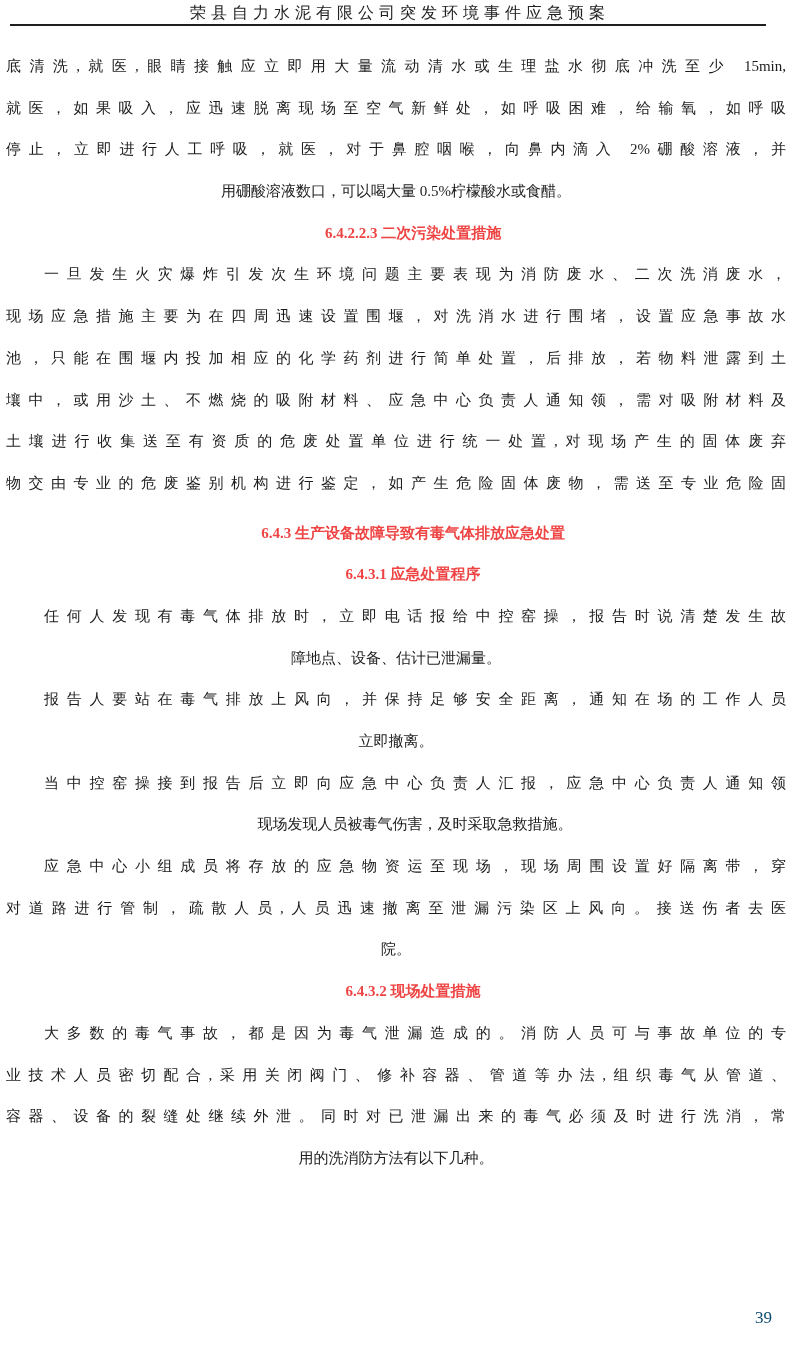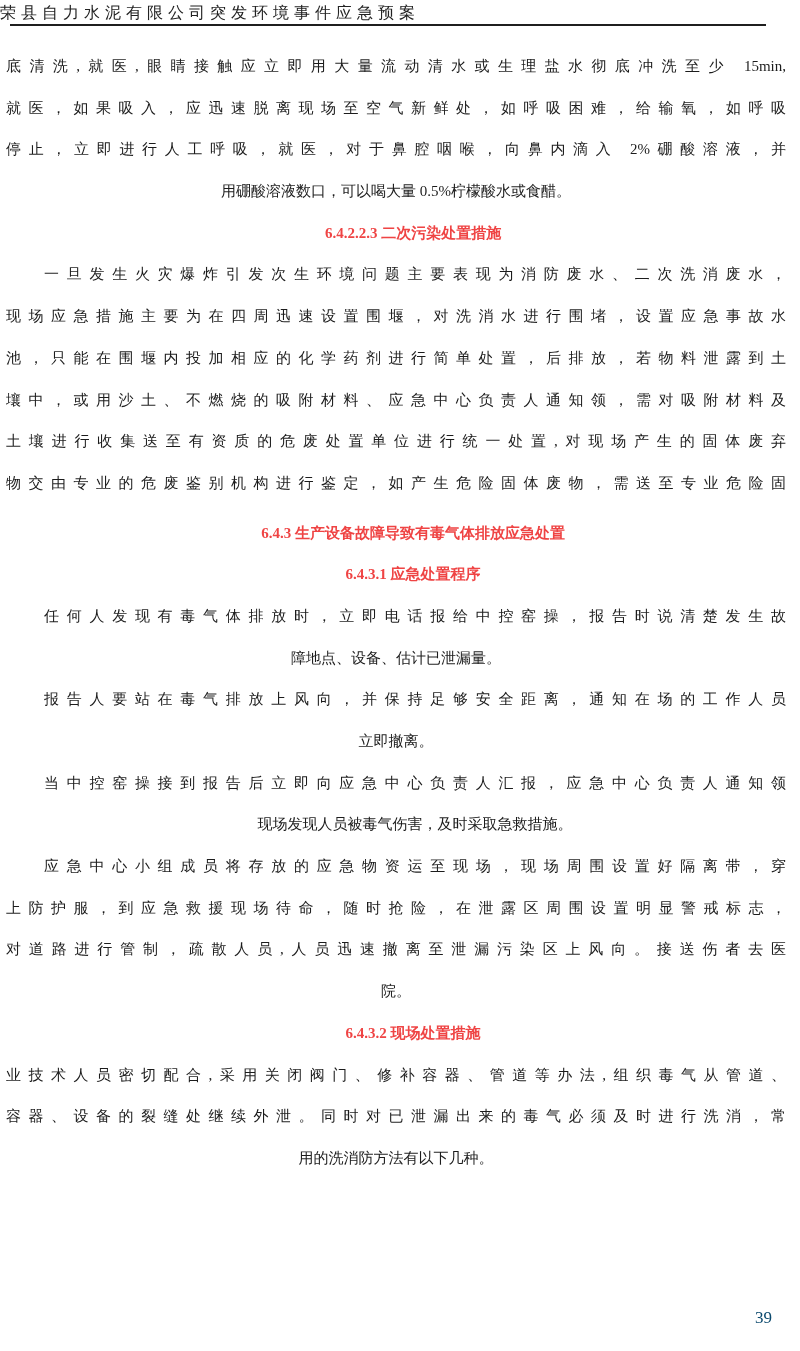--- a/index.html
+++ b/index.html
@@ -14,20 +14,21 @@
     background: #ffffff;
     overflow: hidden;
     font-family: "Liberation Serif", "DejaVu Serif", serif;
     color: #1c1c1c;
   }
   .header-title {
     position: absolute;
     top: 3px;
     left: 0;
     right: 0;
+    text-align: center;
     font-size: 16px;
     letter-spacing: 5px;
     color: #222222;
     white-space: nowrap;
   }
   .header-rule {
     position: absolute;
     top: 24px;
     left: 10px;
     width: 756px;
@@ -97,24 +98,24 @@
     <div class="line fill">物交由专业的危废鉴别机构进行鉴定，如产生危险固体废物，需送至专业危险固</div>
     <div class="line heading pregap">6.4.3 生产设备故障导致有毒气体排放应急处置</div>
     <div class="line heading">6.4.3.1 应急处置程序</div>
     <div class="line fill indent">任何人发现有毒气体排放时，立即电话报给中控窑操，报告时说清楚发生故</div>
     <div class="line">障地点、设备、估计已泄漏量。</div>
     <div class="line fill indent">报告人要站在毒气排放上风向，并保持足够安全距离，通知在场的工作人员</div>
     <div class="line">立即撤离。</div>
     <div class="line fill indent">当中控窑操接到报告后立即向应急中心负责人汇报，应急中心负责人通知领</div>
     <div class="line indent">现场发现人员被毒气伤害，及时采取急救措施。</div>
     <div class="line fill indent">应急中心小组成员将存放的应急物资运至现场，现场周围设置好隔离带，穿</div>
-    <div class="line fill">上防护服，到应急救援现场待命，随时抢险，在泄露区周围设置明显警戒标志，</div>
     <div class="line fill">对道路进行管制，疏散人员,人员迅速撤离至泄漏污染区上风向。接送伤者去医</div>
     <div class="line">院。</div>
     <div class="line heading">6.4.3.2 现场处置措施</div>
+    <div class="line fill indent">大多数的毒气事故，都是因为毒气泄漏造成的。消防人员可与事故单位的专</div>
     <div class="line fill">业技术人员密切配合,采用关闭阀门、修补容器、管道等办法,组织毒气从管道、</div>
     <div class="line fill">容器、设备的裂缝处继续外泄。同时对已泄漏出来的毒气必须及时进行洗消，常</div>
     <div class="line">用的洗消防方法有以下几种。</div>
   </div>
 
   <div class="page-number">39</div>
 
 </div>
 
 </body></html>

